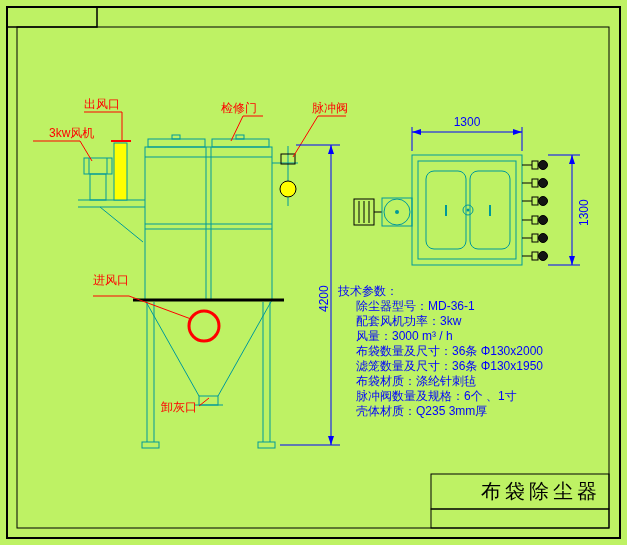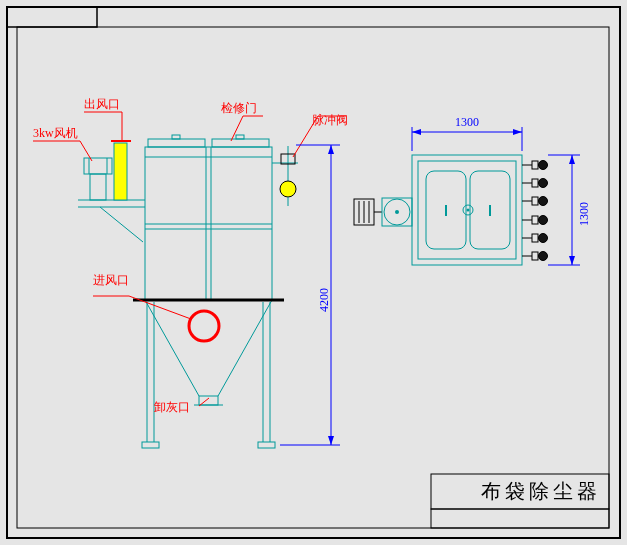--- a/index.html
+++ b/index.html
@@ -1,17 +1,17 @@
 <!DOCTYPE html>
 <html><head>
 <meta charset="utf-8">
 <style>
   html,body{margin:0;padding:0;background:#ffffff;}
-  .canvas{position:relative;width:627px;height:545px;background:#e5e5e5;
-          font-family:Liberation Serif, serif;overflow:hidden;}
+  .canvas{position:relative;width:627px;height:545px;background:#bef264;
+          font-family:Liberation Sans, sans-serif;overflow:hidden;}
   .canvas svg{position:absolute;left:0;top:0;}
   .lbl{position:absolute;font-size:12px;line-height:14px;color:#FF0000;white-space:nowrap;}
   .dim{position:absolute;font-size:12px;line-height:13px;color:#0000FF;white-space:nowrap;}
   .rot{transform:rotate(-90deg);transform-origin:0 0;}
   .params{position:absolute;left:338px;top:284px;font-size:12px;line-height:15px;
           color:#0000FF;white-space:nowrap;}
   .params .pl{margin-left:18px;}
   .titletext{position:absolute;left:431px;top:474px;width:178px;height:35px;
              display:flex;align-items:center;justify-content:center;
              font-size:20px;color:#000;letter-spacing:4px;padding-left:21px;}
@@ -156,26 +156,37 @@
       <line x1="548" y1="155" x2="580" y2="155"></line>
       <line x1="548" y1="265" x2="580" y2="265"></line>
       <line x1="572" y1="155" x2="572" y2="265"></line>
       <polygon points="572,155 569,164 575,164" fill="#0000FF" stroke="none"></polygon>
       <polygon points="572,265 569,256 575,256" fill="#0000FF" stroke="none"></polygon>
     </g>
   </g>
 </svg>
 
 <div class="lbl" style="left:84px;top:97px;">出风口</div>
-<div class="lbl" style="left:33px;top:126px;">3kw风机</div>
+<div class="lbl" style="left:49px;top:126px;">3kw风机</div>
 <div class="lbl" style="left:221px;top:101px;">检修门</div>
-<div class="lbl" style="left:312px;top:113px;">脉冲阀</div>
+<div class="lbl" style="left:312px;top:101px;">脉冲阀</div>
 <div class="lbl" style="left:93px;top:273px;">进风口</div>
-<div class="lbl" style="left:154px;top:400px;text-align:right;">卸灰口</div>
+<div class="lbl" style="left:161px;top:400px;text-align:right;">卸灰口</div>
 
 <div class="dim rot" style="left:318px;top:312px;">4200</div>
 <div class="dim" style="left:440px;top:116px;width:54px;text-align:center;">1300</div>
 <div class="dim rot" style="left:578px;top:226px;">1300</div>
 
+<div class="params">
+  <div>技术参数：</div>
+  <div class="pl">除尘器型号：MD-36-1</div>
+  <div class="pl">配套风机功率：3kw</div>
+  <div class="pl">风量：3000 m³ / h</div>
+  <div class="pl">布袋数量及尺寸：36条 Φ130x2000</div>
+  <div class="pl">滤笼数量及尺寸：36条 Φ130x1950</div>
+  <div class="pl">布袋材质：涤纶针刺毡</div>
+  <div class="pl">脉冲阀数量及规格：6个 、1寸</div>
+  <div class="pl">壳体材质：Q235 3mm厚</div>
+</div>
 
 <div class="titletext">布袋除尘器</div>
 
 </div>
 
 </body></html>

